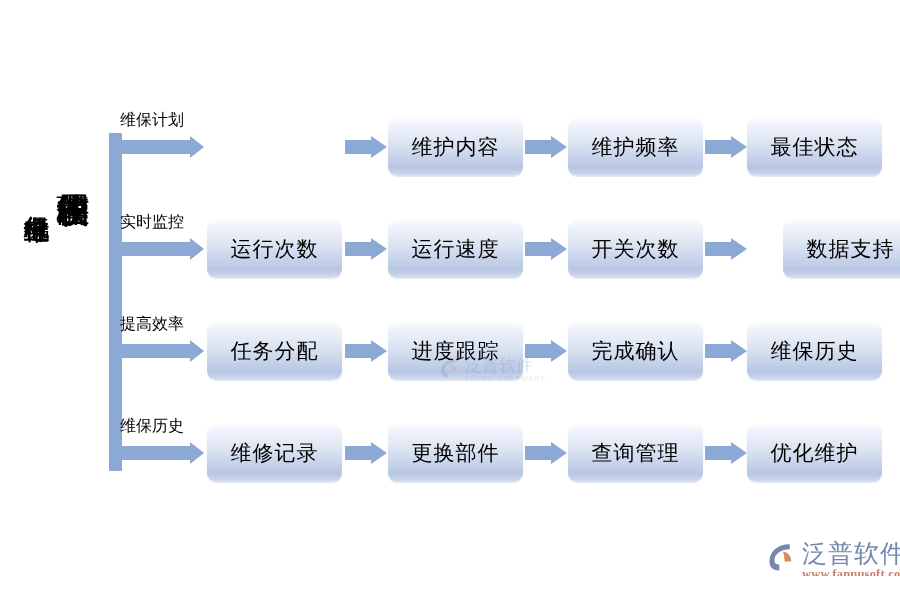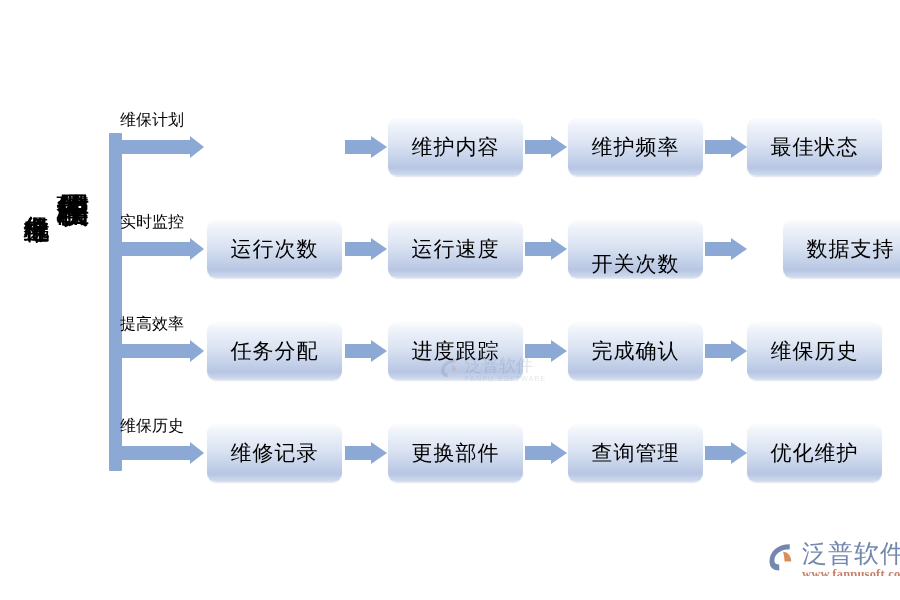--- a/index.html
+++ b/index.html
@@ -233,21 +233,21 @@
     <div class="shaft"></div>
       <div class="head"></div>
   </div>
   <div class="node" style="left:388px; top:220px;">
     <span class="node-label">运行速度</span>
   </div>
   <div class="h-arrow" style="left:525px; top:242px;">
     <div class="shaft"></div>
       <div class="head"></div>
   </div>
-  <div class="node" style="left:568px; top:220px;align-items:flex-end;">
+  <div class="node" style="left:568px; top:220px;">
     <span class="node-label">开关次数</span>
   </div>
   <div class="h-arrow" style="left:705px; top:242px;">
     <div class="shaft"></div>
       <div class="head"></div>
   </div>
   <div class="node" style="left:747px; top:220px;margin-left:36px;">
     <span class="node-label">数据支持</span>
   </div>
 

